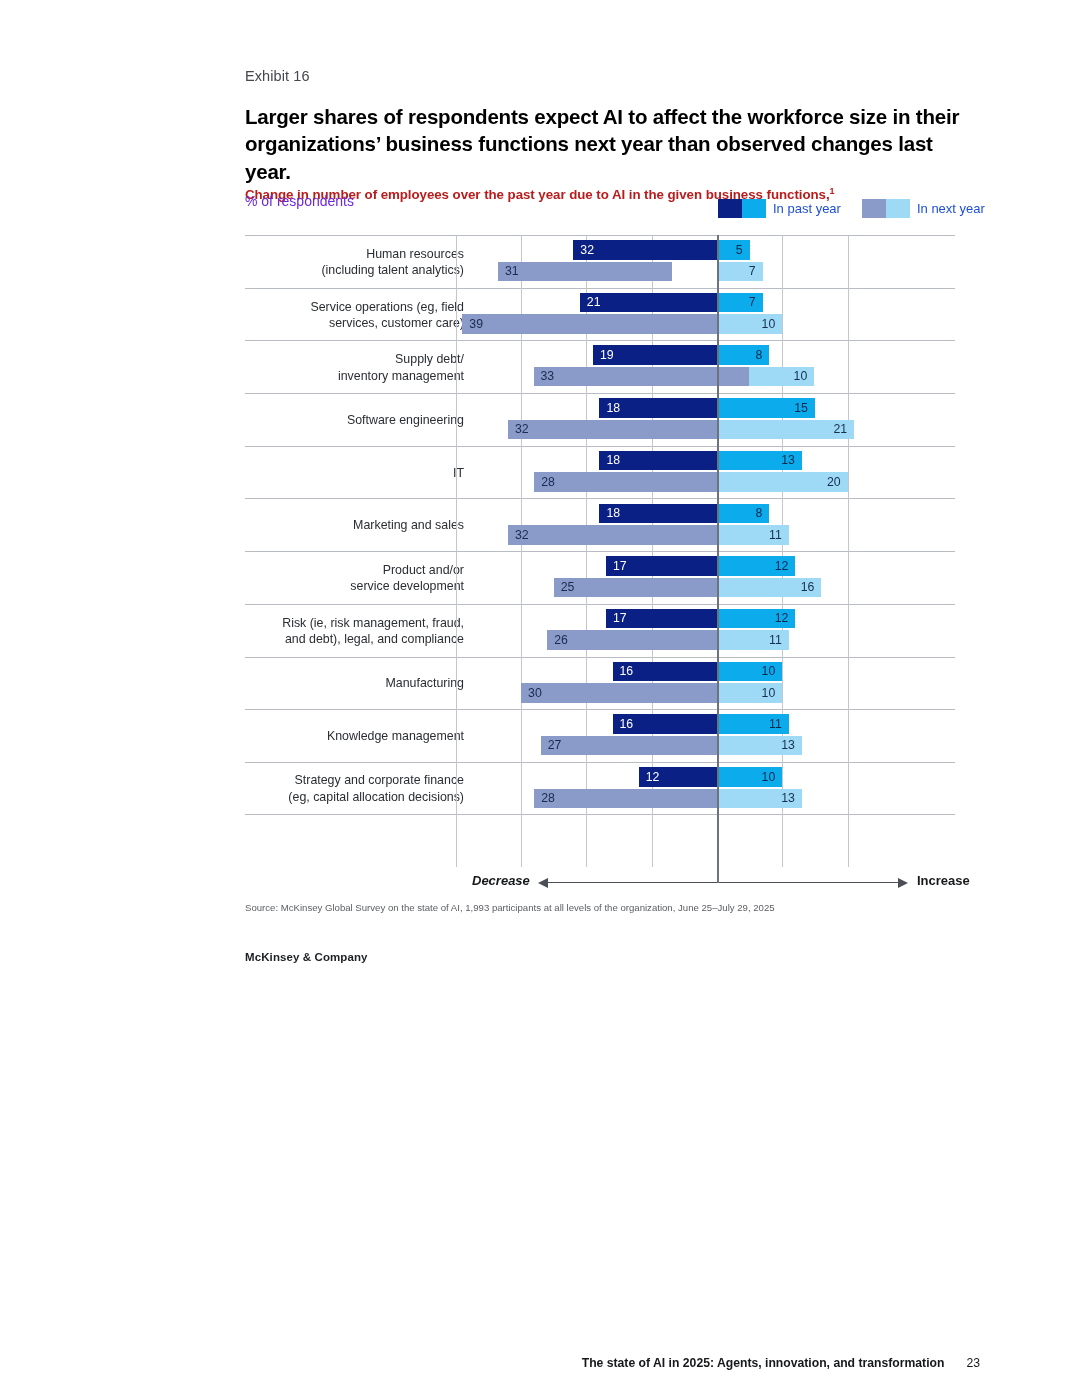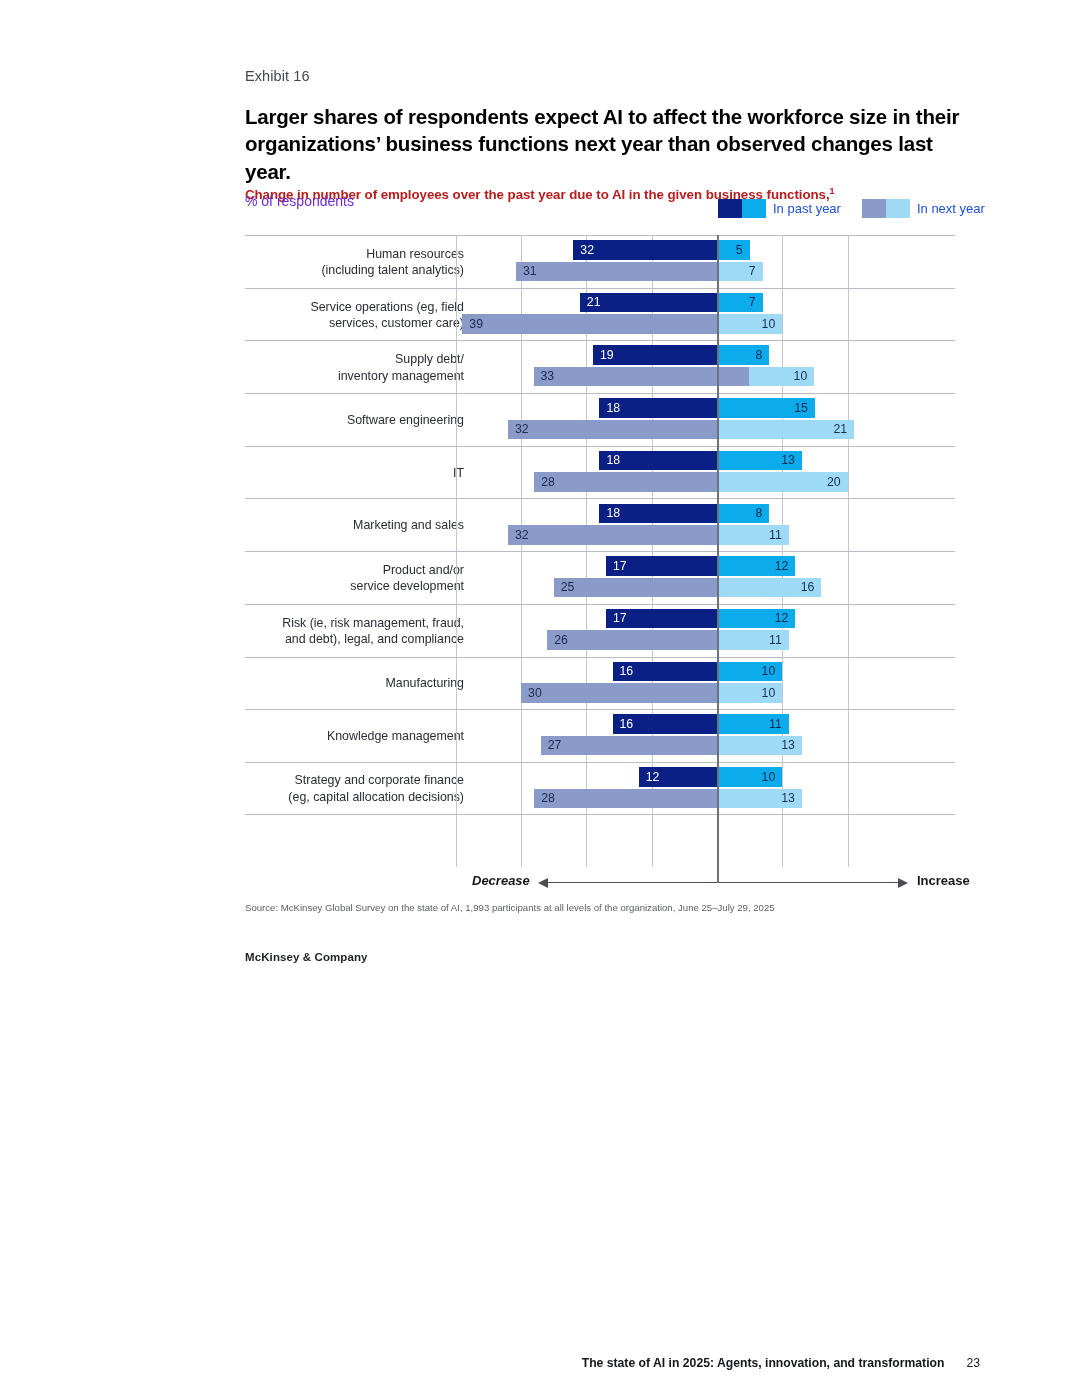--- a/index.html
+++ b/index.html
@@ -212,21 +212,21 @@
           <div class="bar-row" style="top: 0px;">
             <div class="bar past" style="left: 0px; right: 0px;">
               <div class="seg neg c-past-neg" style="left: 109.34px; width: 143.66px;">
                 <span class="v">32</span>
               </div>
               <div class="seg pos c-past-pos" style="left: 253px; width: 32.65px;">
                 <span class="v">5</span>
               </div>
             </div>
             <div class="bar next" style="left: 0px; right: 0px;">
-              <div class="seg neg c-next-neg" style="left: 52px; width: 203px;">
+              <div class="seg neg c-next-neg" style="left: 34px; width: 174px;">
                 <span class="v">31</span>
               </div>
               <div class="seg pos c-next-pos" style="left: 253px; width: 45.71px;">
                 <span class="v">7</span>
               </div>
             </div>
           </div>
           <div class="bar-row" style="top: 52.7px;">
             <div class="bar past" style="left: 0px; right: 0px;">
               <div class="seg neg c-past-neg" style="left: 115.87px; width: 137.13px;">

